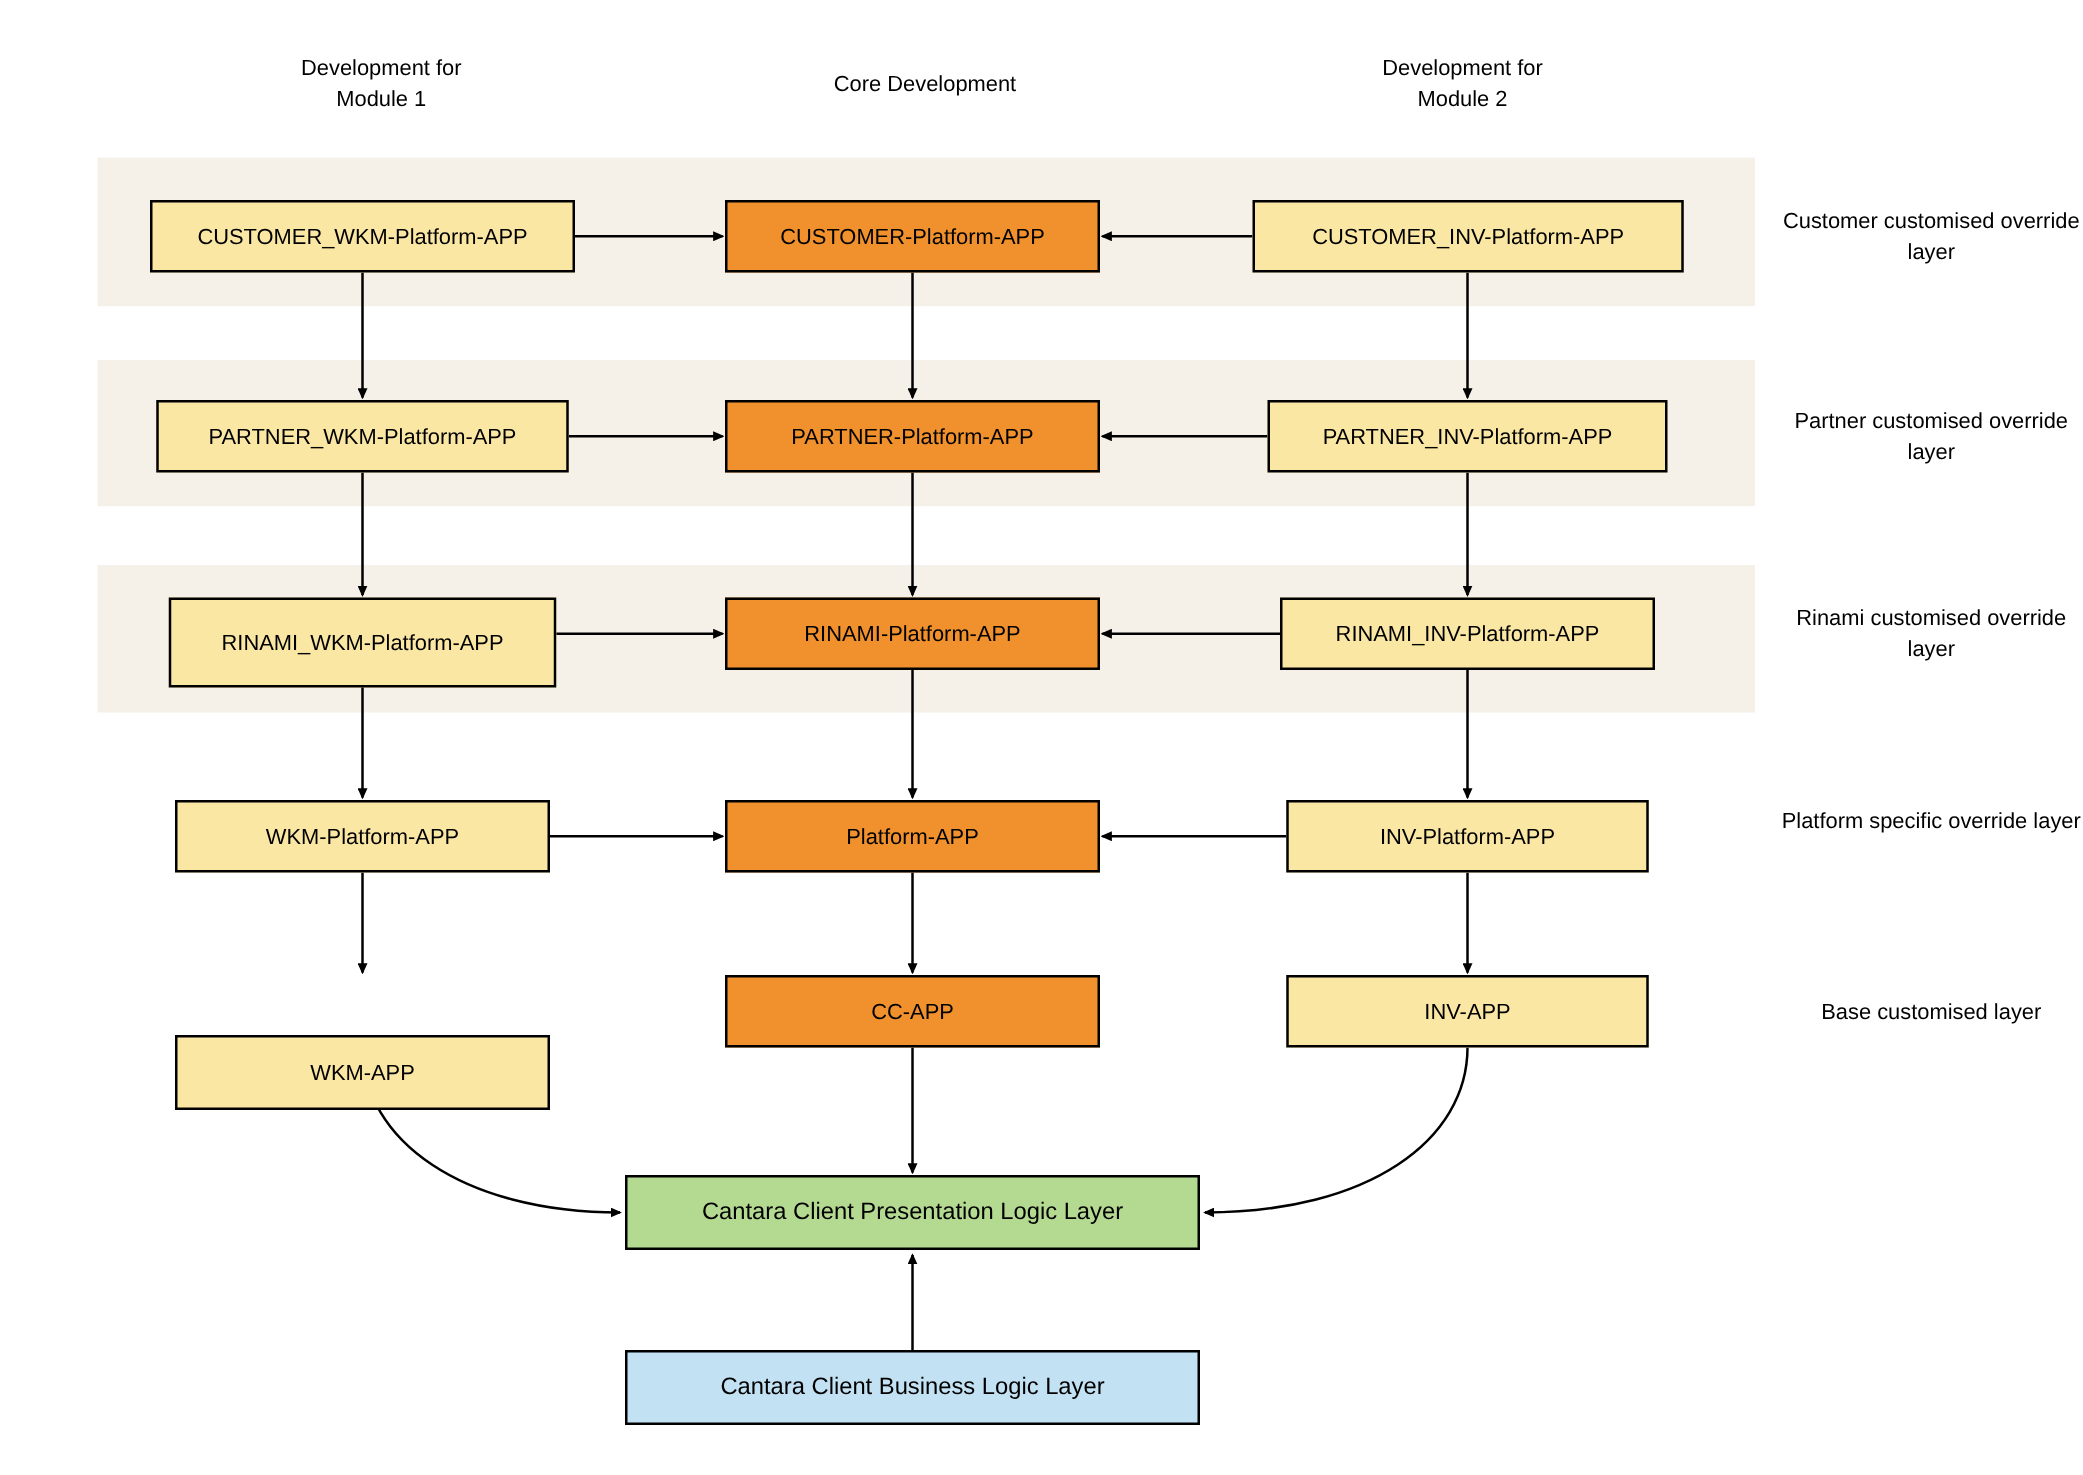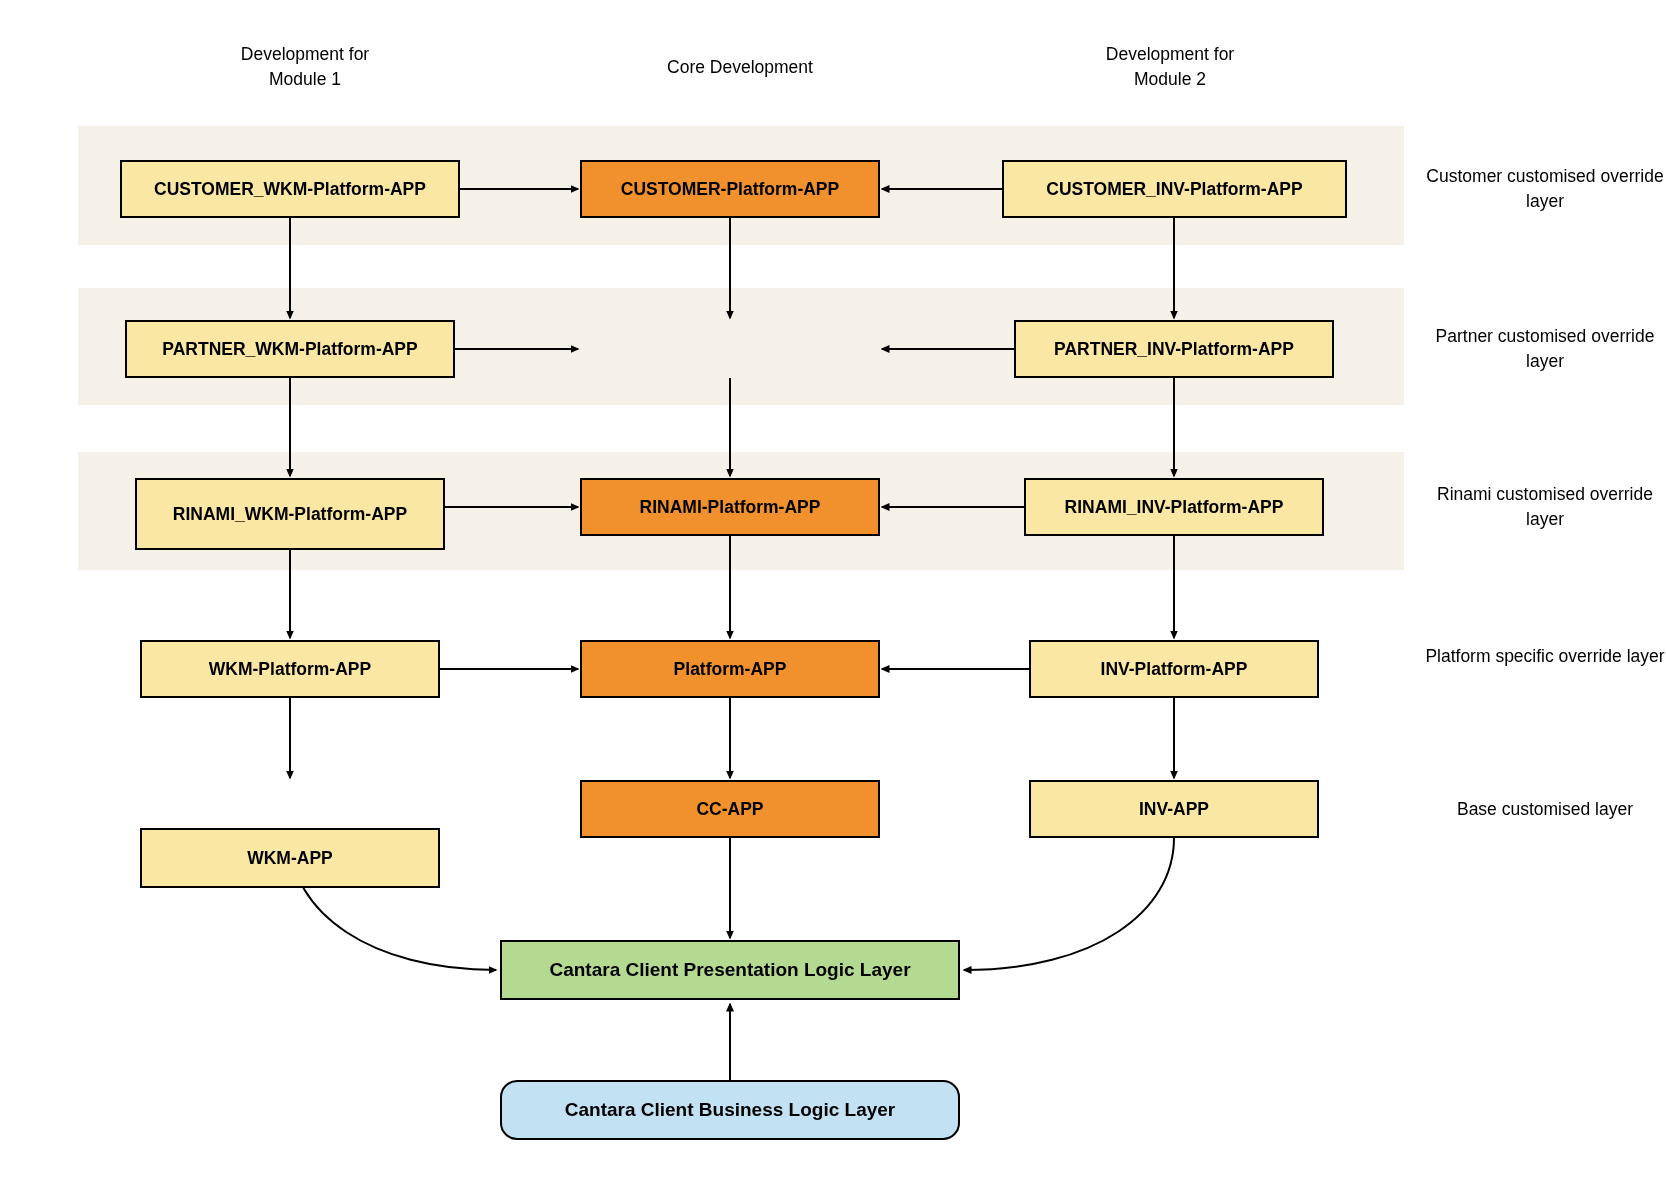--- a/index.html
+++ b/index.html
@@ -29,26 +29,25 @@
   }
   .box{
     position:absolute;
     box-sizing:border-box;
     border:2px solid var(--c-border,#000);
     display:flex;align-items:center;justify-content:center;
     font-size:17.5px;
     text-align:center;
     color:var(--c-text,#000);
     white-space:nowrap;
-    font-weight:bold;
   }
   .box[data-variant="yellow"]{background:var(--c-yellow_box,#FBE7A4);}
   .box[data-variant="orange"]{background:var(--c-orange_box,#F0912D);}
   .box[data-variant="green"]{background:var(--c-green_box,#B4DA92);}
-  .box[data-variant="blue"]{background:var(--c-blue_box,#C2E2F4);border-radius:17px;}
+  .box[data-variant="blue"]{background:var(--c-blue_box,#C2E2F4);}
   .layer-label{
     position:absolute;
     width:250px;
     text-align:center;
     font-size:17.5px;
     line-height:25px;
     color:var(--c-text,#000);
   }
   #arrows{
     position:absolute;left:0;top:0;
@@ -110,20 +109,21 @@
 
     <path d="M690 1080 V1004" marker-end="url(#ah)"></path>
   </svg>
 
   <div class="box" style="left:80px;top:160px;width:340px;height:58px" data-variant="yellow">CUSTOMER_WKM-Platform-APP</div>
   <div class="box" style="left:540px;top:160px;width:300px;height:58px" data-variant="orange">CUSTOMER-Platform-APP</div>
   <div class="box" style="left:962px;top:160px;width:345px;height:58px" data-variant="yellow">CUSTOMER_INV-Platform-APP</div>
   <div class="layer-label" style="left:1380px;top:164px">Customer customised override layer</div>
 
   <div class="box" style="left:85px;top:320px;width:330px;height:58px" data-variant="yellow">PARTNER_WKM-Platform-APP</div>
+  <div class="box" style="left:540px;top:320px;width:300px;height:58px" data-variant="orange">PARTNER-Platform-APP</div>
   <div class="box" style="left:974px;top:320px;width:320px;height:58px" data-variant="yellow">PARTNER_INV-Platform-APP</div>
   <div class="layer-label" style="left:1380px;top:324px">Partner customised override layer</div>
 
   <div class="box" style="left:95px;top:478px;width:310px;height:72px" data-variant="yellow">RINAMI_WKM-Platform-APP</div>
   <div class="box" style="left:540px;top:478px;width:300px;height:58px" data-variant="orange">RINAMI-Platform-APP</div>
   <div class="box" style="left:984px;top:478px;width:300px;height:58px" data-variant="yellow">RINAMI_INV-Platform-APP</div>
   <div class="layer-label" style="left:1380px;top:482px">Rinami customised override layer</div>
 
   <div class="box" style="left:100px;top:640px;width:300px;height:58px" data-variant="yellow">WKM-Platform-APP</div>
   <div class="box" style="left:540px;top:640px;width:300px;height:58px" data-variant="orange">Platform-APP</div>

